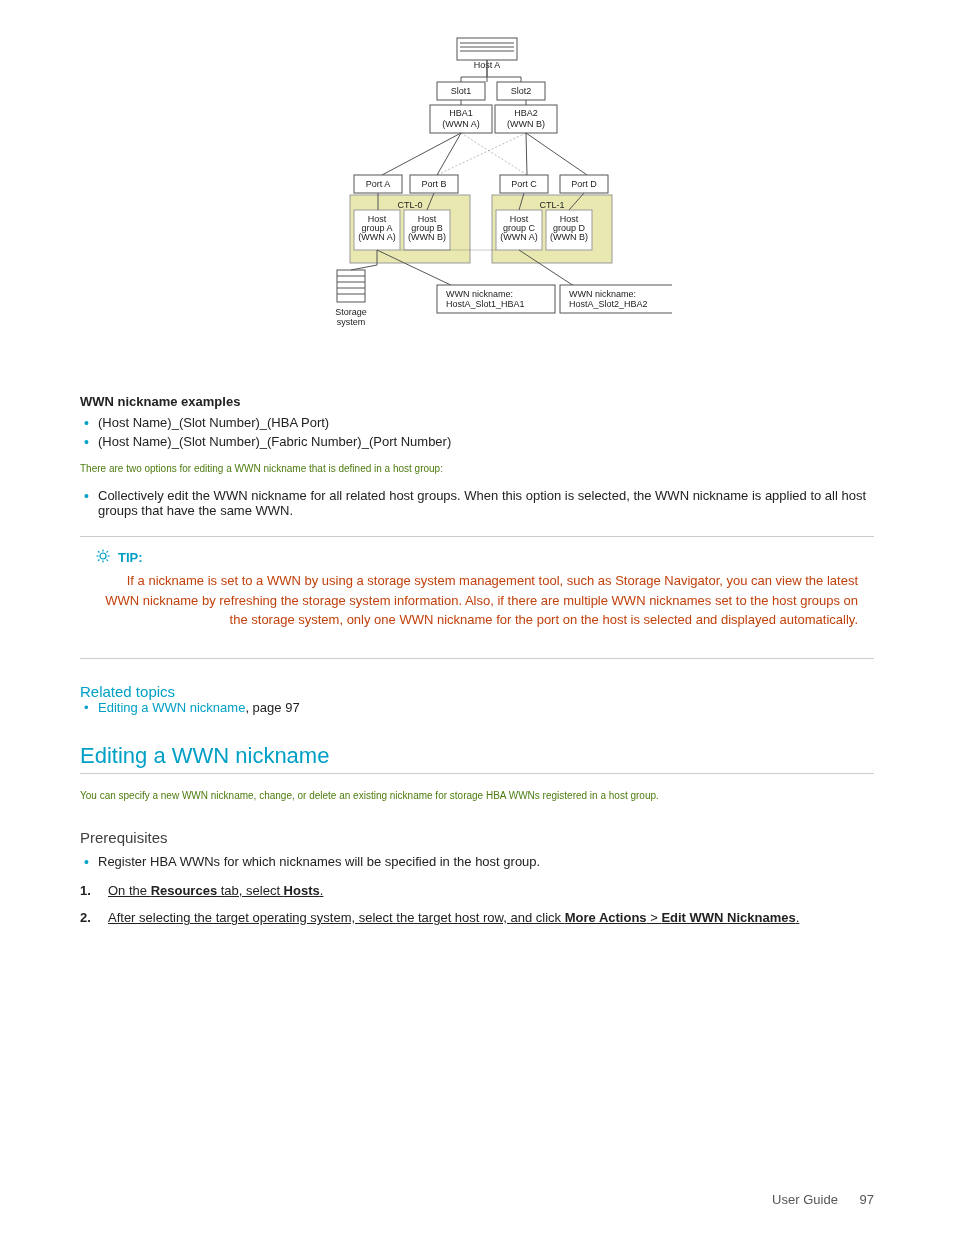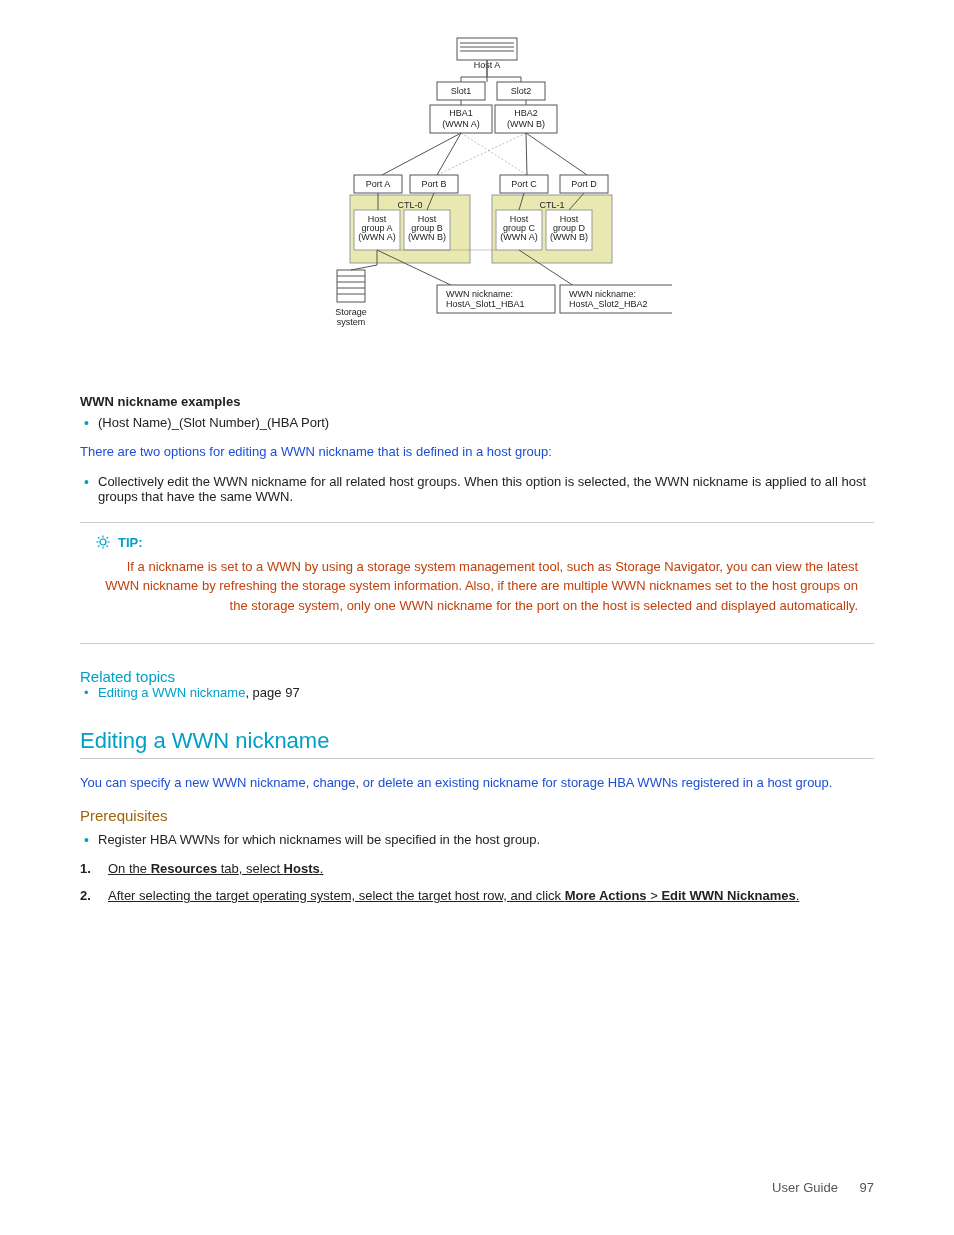--- a/index.html
+++ b/index.html
@@ -46,22 +46,22 @@
       color: #222;
     }
     .bullet-list li::before {
       content: "•";
       color: #00a0c6;
       position: absolute;
       left: 4px;
       font-size: 14px;
     }
     .body-text {
-      font-size: 13px;
-      color: #1d4ed8;
+      font-size: 10px;
+      color: #4d7c0f;
       margin-bottom: 12px;
       line-height: 1.5;
     }
 
     
     .tip-box {
       border-top: 1px solid #ccc;
       border-bottom: 1px solid #ccc;
       padding: 12px 16px 28px 16px;
       margin: 18px 0 24px 0;
@@ -115,24 +115,24 @@
     
     .section-heading-large {
       color: #00a0c6;
       font-size: 22px;
       font-weight: normal;
       border-bottom: 1px solid #ccc;
       padding-bottom: 4px;
       margin: 28px 0 14px 0;
     }
     .section-heading-medium {
-      color: #a16207;
+      color: #404040;
       font-size: 15px;
       font-weight: normal;
-      margin: 14px 0 8px 0;
+      margin: 26px 0 8px 0;
     }
 
     
     .ordered-list {
       list-style: none;
       margin: 0 0 12px 0;
       padding: 0;
       counter-reset: ol-counter;
       text-decoration: underline;
     }
@@ -148,21 +148,21 @@
       content: counter(ol-counter) ".";
       position: absolute;
       left: 0;
       font-weight: bold;
     }
     .bold-text { font-weight: bold; }
 
     
     .page-footer {
       position: absolute;
-      bottom: 40px;
+      bottom: 28px;
       right: 80px;
       font-size: 13px;
       color: #555;
     }
 
     
     .sun-icon {
       width: 14px;
       height: 14px;
     }
@@ -280,20 +280,21 @@
       <text x="287" y="277" font-size="8" fill="#222">HostA_Slot2_HBA2</text>
 
       <line x1="118" y1="220" x2="214" y2="220" stroke="#555" stroke-width="1" opacity="0.3"></line>
     </svg>
   </div>
 
   <div>
     <p class="wwn-title">WWN nickname examples</p>
     <ul class="bullet-list">
       <li>(Host Name)_(Slot Number)_(HBA Port)</li>
+      <li>(Host Name)_(Slot Number)_(Fabric Number)_(Port Number)</li>
     </ul>
   </div>
 
   <p class="body-text">There are two options for editing a WWN nickname that is defined in a host group:</p>
 
   <ul class="bullet-list">
     <li>Collectively edit the WWN nickname for all related host groups. When this option is selected, the WWN nickname is applied to all host groups that have the same WWN.</li>
   </ul>
 
   <div class="tip-box">

